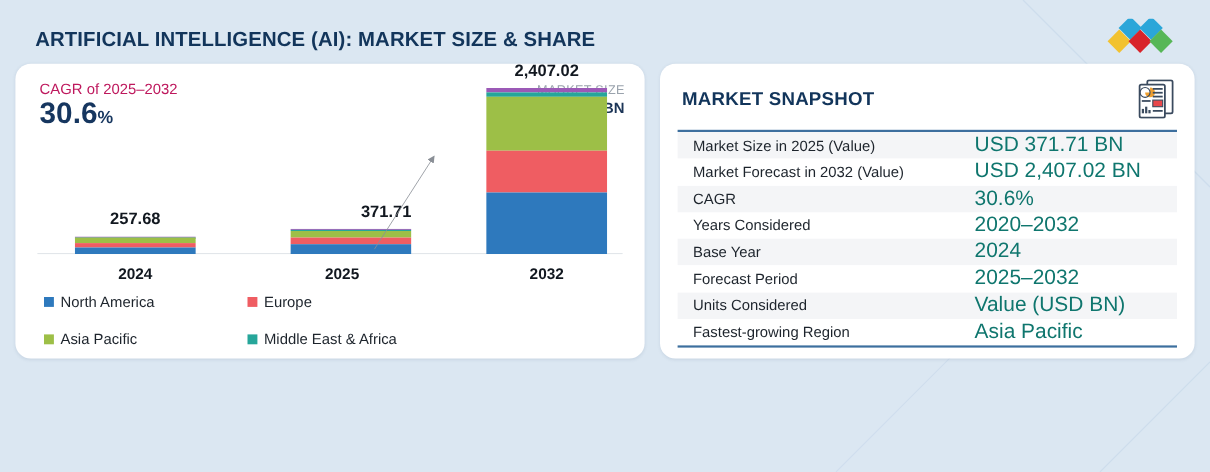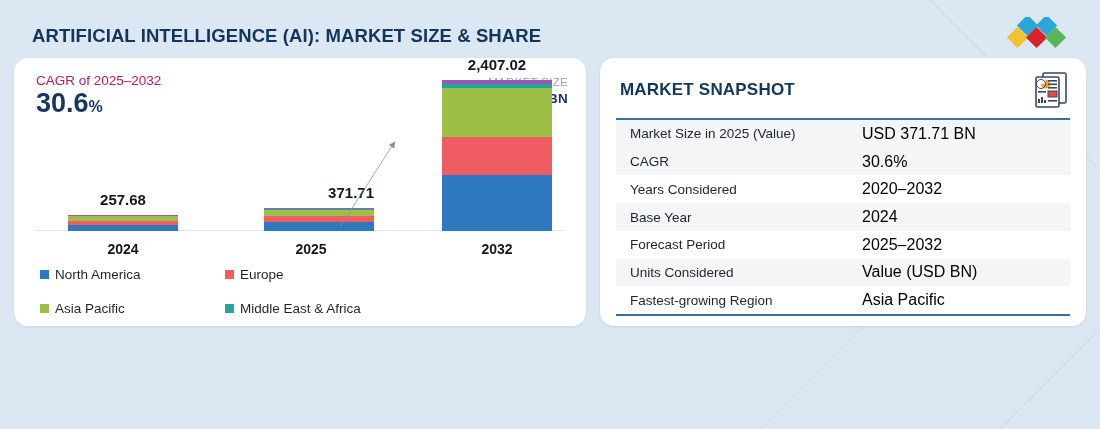--- a/index.html
+++ b/index.html
@@ -263,32 +263,33 @@
     margin: 0 2px;
     min-height: 0;
   }
 
   .snap-row {
     flex: 1 1 0;
     display: flex;
     align-items: center;
     padding: 0 14px;
     min-height: 0;
+    gap: 24px;
   }
   .snap-row.alt { background: #f4f5f7; }
 
   .snap-key {
     width: 232px;
     flex: 0 0 232px;
     font-size: 13.5px;
     color: #1d242c;
   }
   .snap-val {
-    font-size: 16px;
-    color: #000000;
+    font-size: 19px;
+    color: #0f766e;
   }
 </style>
 </head>
 <body>
 
 <svg class="bg-decor" viewBox="0 0 1100 429" preserveAspectRatio="none">
   <line x1="930" y1="0" x2="1100" y2="170" stroke="#cdddec" stroke-width="1.2"></line>
   <line x1="1000" y1="429" x2="1100" y2="329" stroke="#cdddec" stroke-width="1.2"></line>
   <line x1="760" y1="429" x2="900" y2="289" stroke="#cfdeed" stroke-width="1"></line>
 </svg>
@@ -413,20 +414,24 @@
           </svg>
         </div>
       </div>
 
       <div class="snap-rule"></div>
       <div class="snap-table" id="snap-table">
           <div class="snap-row alt">
             <div class="snap-key">Market Size in 2025 (Value)</div>
             <div class="snap-val">USD 371.71 BN</div>
           </div>
+          <div class="snap-row">
+            <div class="snap-key">Market Forecast in 2032 (Value)</div>
+            <div class="snap-val">USD 2,407.02 BN</div>
+          </div>
           <div class="snap-row alt">
             <div class="snap-key">CAGR</div>
             <div class="snap-val">30.6%</div>
           </div>
           <div class="snap-row">
             <div class="snap-key">Years Considered</div>
             <div class="snap-val">2020–2032</div>
           </div>
           <div class="snap-row alt">
             <div class="snap-key">Base Year</div>

